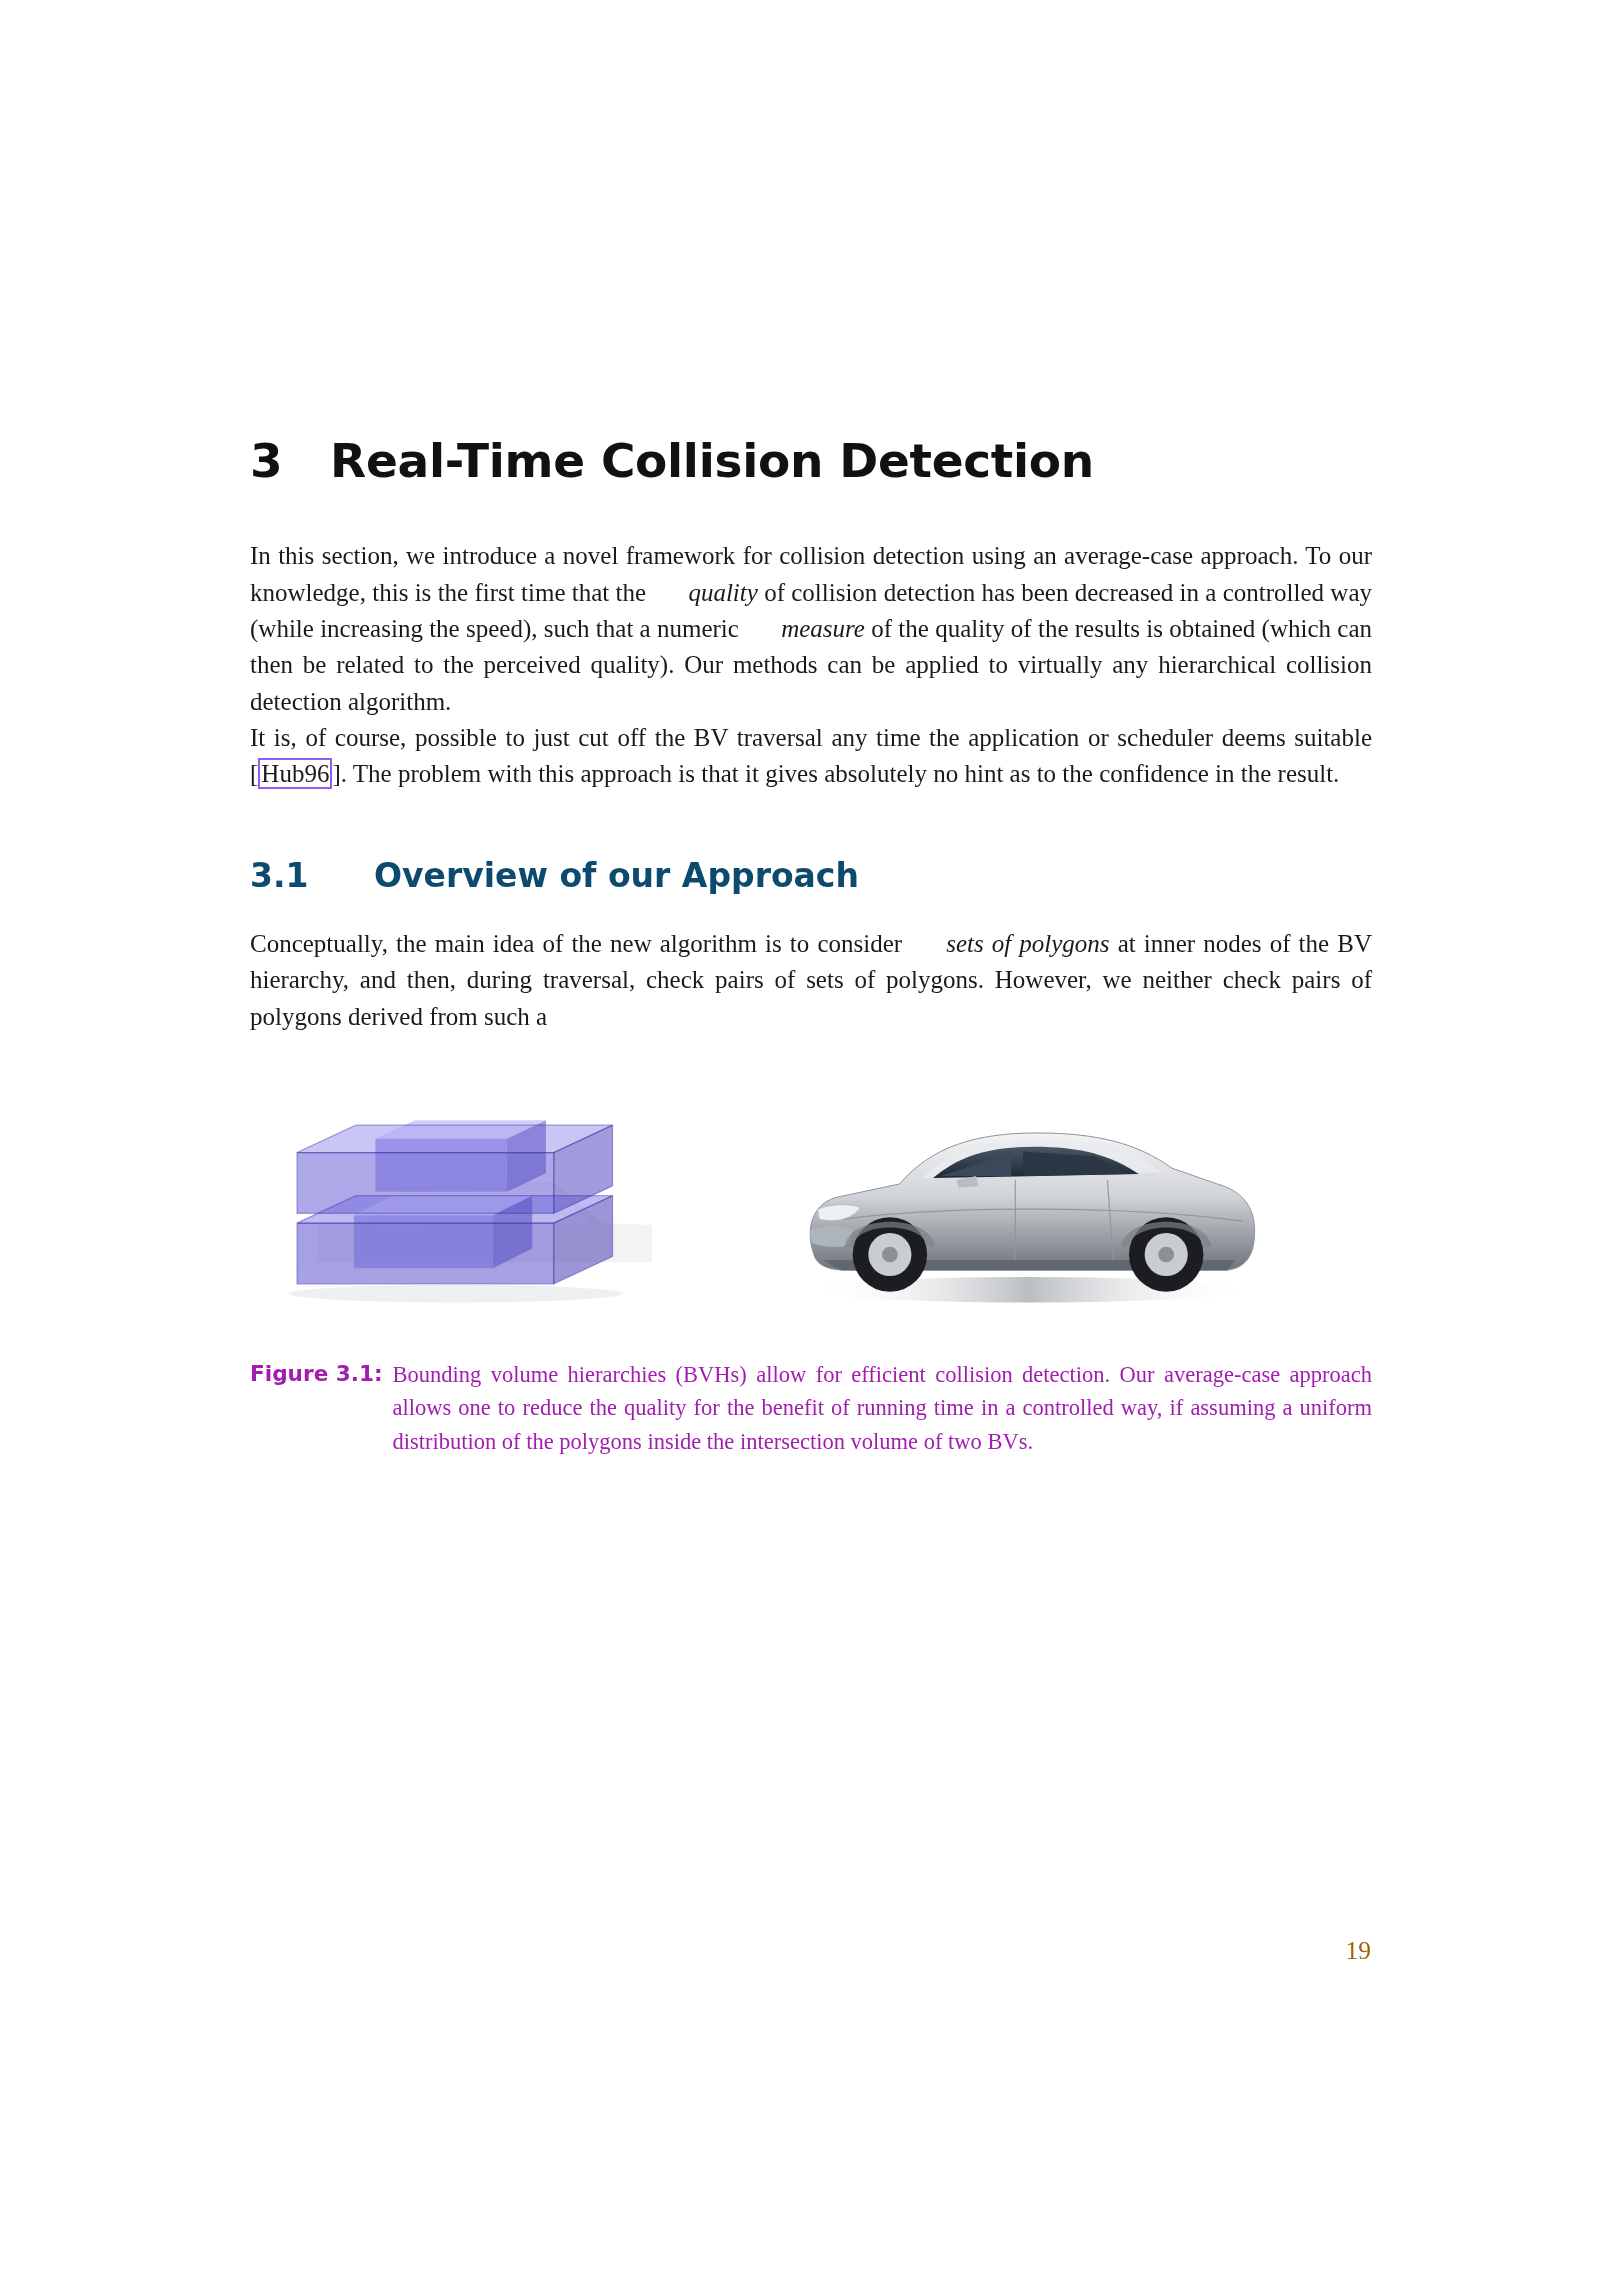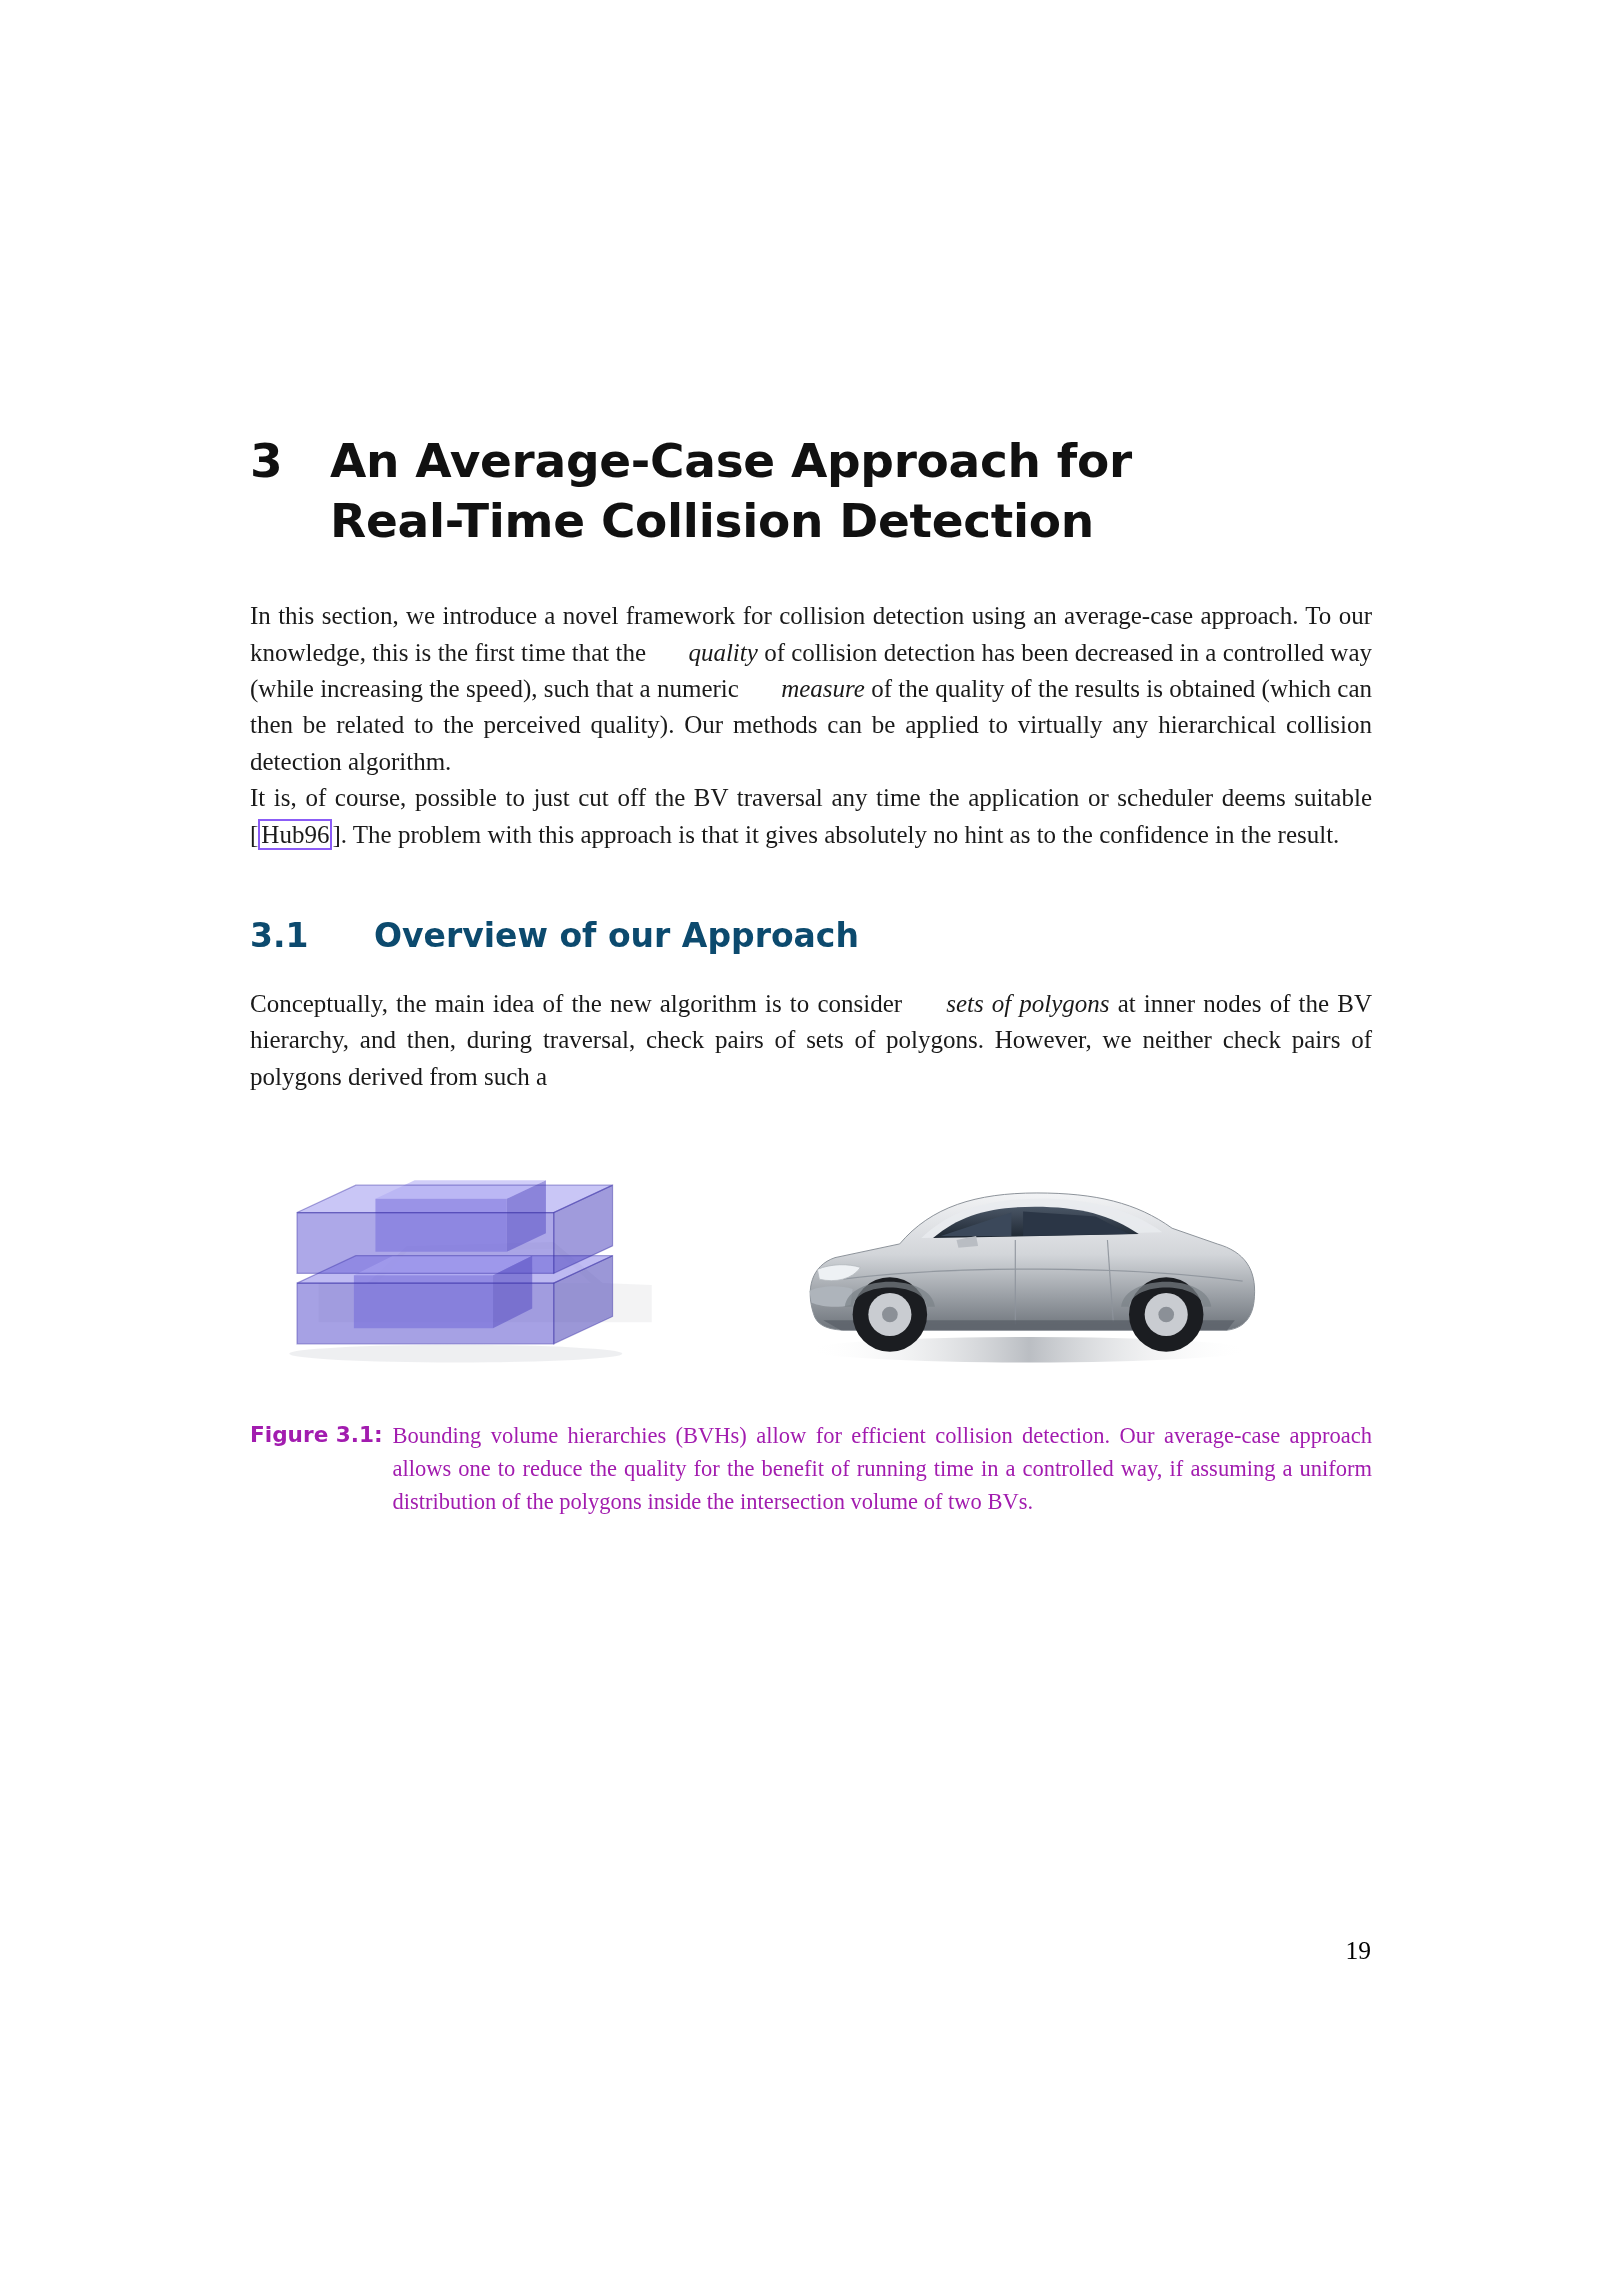--- a/index.html
+++ b/index.html
@@ -130,33 +130,32 @@
     text-justify: inter-word;
   }
 
   
   .page-number {
     position: absolute;
     right: 250px;
     top: 1936px;
     font-family: "Liberation Serif", serif;
     font-size: 25.5px;
-    color: #000000;
+    color: #a16207;
   }
 </style>
 </head>
 <body>
 
 <div class="page">
   <div class="content">
 
     <div class="chapter-heading">
       <div class="chapter-number">3</div>
       <div class="chapter-title">
-        <div>An Average-Case Approach for</div>
         <div>Real-Time Collision Detection</div>
       </div>
     </div>
 
     <p class="para first"><span>In this section, we introduce a novel framework for collision detection using an average-case approach. To our knowledge, this is the first time that the </span><i>quality</i><span> of collision detection has been decreased in a controlled way (while increasing the speed), such that a numeric </span><i>measure</i><span> of the quality of the results is obtained (which can then be related to the perceived quality). Our methods can be applied to virtually any hierarchical collision detection algorithm.</span></p>
 
     <p class="para"><span>It is, of course, possible to just cut off the BV traversal any time the application or scheduler deems suitable [</span><a class="cite" href="#">Hub96</a><span>]. The problem with this approach is that it gives absolutely no hint as to the confidence in the result.</span></p>
 
 
     <div class="section-heading">

